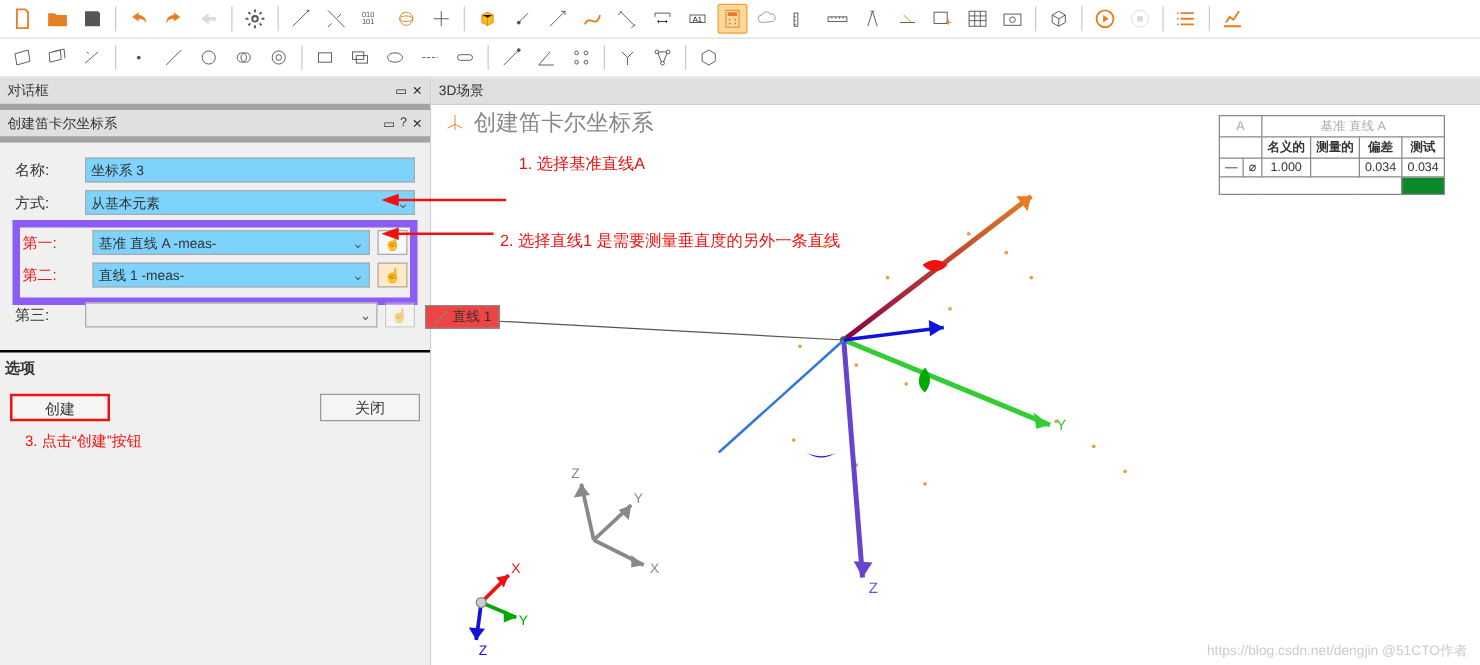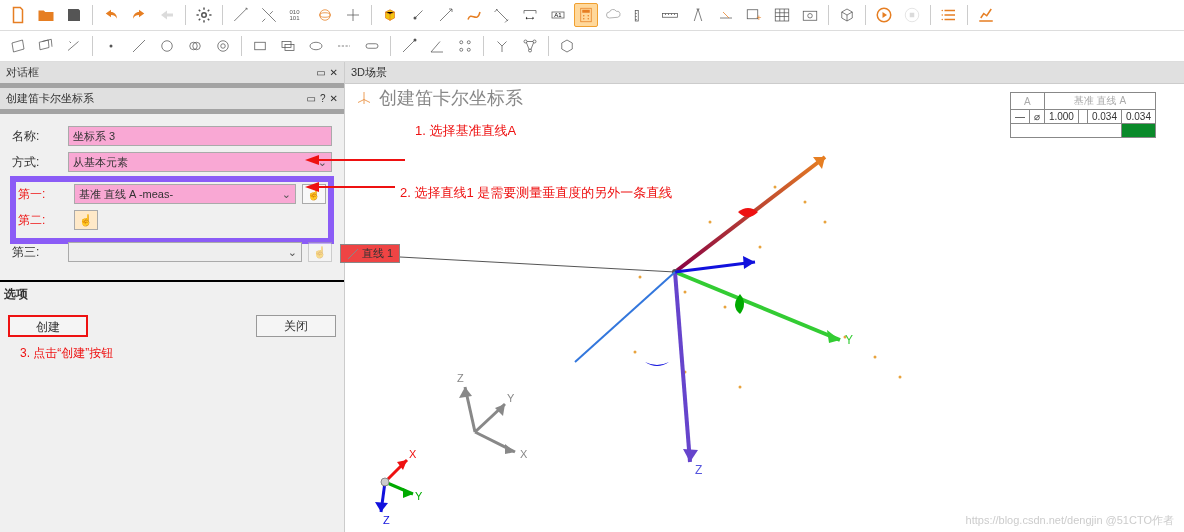--- a/index.html
+++ b/index.html
@@ -10,21 +10,21 @@
 .tool-icon svg{width:18px;height:18px}
 .tool-icon.active{background:#ffd89b;border:1px solid #f0a030}
 .workarea{display:flex;height:calc(100% - 60px)}
 .panel-left{width:345px;background:#f0f0f0;border-right:1px solid #ccc;display:flex;flex-direction:column}
 .panel-title{background:#e0e0e0;padding:3px 6px;font-size:11px;display:flex;justify-content:space-between;align-items:center;border-bottom:5px solid #a3a3a3}
 .panel-title .actions{display:flex;gap:4px}
 .panel-title .actions span{cursor:pointer;font-size:10px}
 .form{padding:12px}
 .form-row{display:flex;align-items:center;margin-bottom:6px;gap:6px}
 .form-row label{width:50px;font-size:12px}
-.form-row .input,.form-row .select{flex:1;height:20px;border:1px solid #aaa;background:#f9a8d4;padding:0 4px;font-size:11px;display:flex;align-items:center;justify-content:space-between}
+.form-row .input,.form-row .select{flex:1;height:20px;border:1px solid #aaa;background:#7dd3fc;padding:0 4px;font-size:11px;display:flex;align-items:center;justify-content:space-between}
 .form-row .select::after{content:"⌄";color:#555}
 .form-row .pickbtn{width:24px;height:20px;border:1px solid #aaa;background:#f8f8f8;display:flex;align-items:center;justify-content:center;cursor:pointer;font-size:11px}
 .hl-red{border:6px solid #8b5cf6;padding:2px;margin:-2px}
 .section-title{font-weight:bold;padding:4px 4px;border-top:2px solid #000000}
 .btn-row{display:flex;padding:8px;justify-content:space-between}
 .btn{width:80px;height:22px;border:1px solid #999;background:#f5f5f5;cursor:pointer;text-align:center;line-height:20px;font-size:12px}
 .btn.primary{border:2px solid #e11}
 .annotation{color:#e11;font-size:12px;padding-left:20px}
 .scene{flex:1;position:relative;background:#fff}
 .scene-title{background:#e0e0e0;padding:3px 6px;font-size:11px;border-bottom:1px solid #ccc}
@@ -388,20 +388,23 @@
       <div class="hl-red">
         <div class="form-row">
           <label style="color:#e11">第一:</label>
           <div class="select">
               <span>基准 直线 A -meas-</span>
             </div>
           <div class="pickbtn">☝</div>
         </div>
         <div class="form-row">
           <label style="color:#e11">第二:</label>
+          <div class="select">
+              <span>直线 1 -meas-</span>
+            </div>
           <div class="pickbtn" style="background:#ffe9c8">☝</div>
         </div>
       </div>
 
       <div class="form-row">
         <label>第三:</label>
         <div class="select" style="background:#eee">
             <span></span>
           </div>
         <div class="pickbtn" style="opacity:.5">☝</div>
@@ -436,20 +439,27 @@
     <svg style="position:absolute;top:115px;left:-40px" width="90" height="20">
         <line x1="90" y1="10" x2="12" y2="10" stroke="#e11" stroke-width="2"></line>
         <polygon points="0,10 14,5 14,15" fill="#e11"></polygon>
       </svg>
 
     <table class="meas-table">
       <tbody>
           <tr>
             <td class="dim" colspan="2">A</td>
             <td class="dim" colspan="4">基准 直线 A</td>
+          </tr>
+      <tr>
+            <th colspan="2"></th>
+            <th>名义的</th>
+            <th>测量的</th>
+            <th>偏差</th>
+            <th>测试</th>
           </tr>
       <tr>
         <td style="width:18px">—</td>
         <td>⌀</td>
         <td>1.000</td>
         <td></td>
         <td>0.034</td>
         <td>0.034</td>
       </tr>
       <tr>

